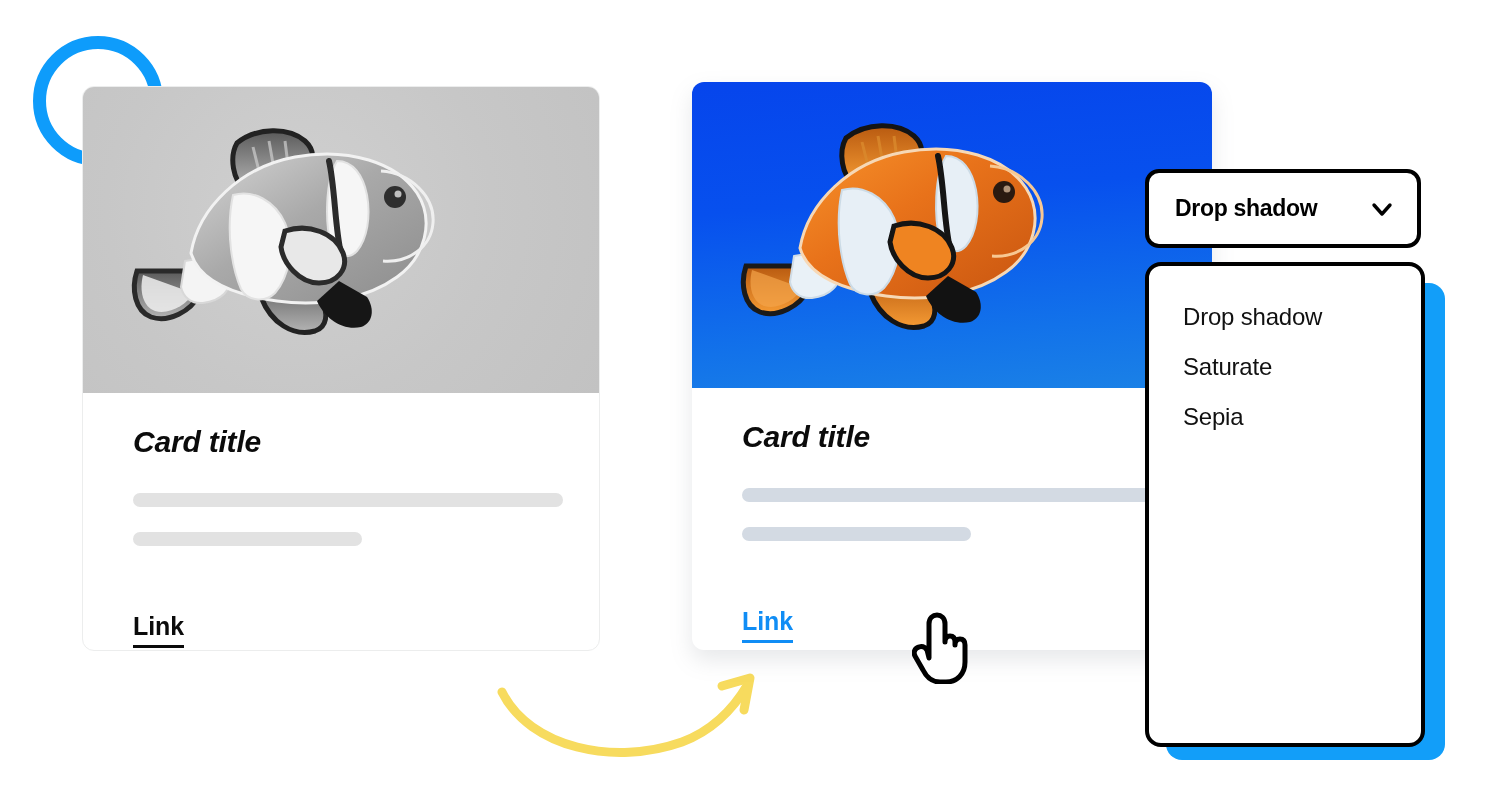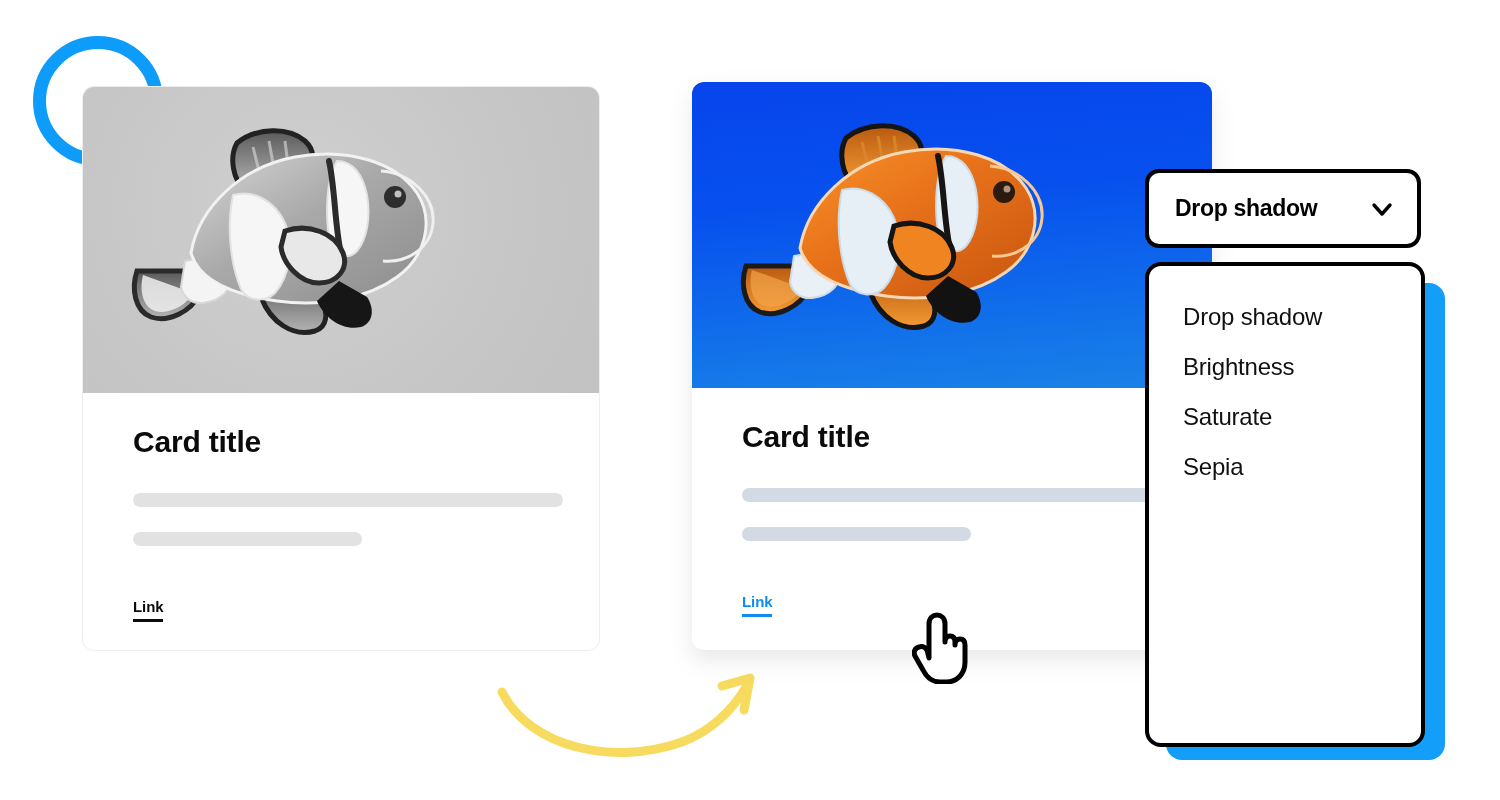--- a/index.html
+++ b/index.html
@@ -76,34 +76,35 @@
   .card-body {
     padding: 34px 50px 0 50px;
   }
   .card-title {
     font-size: 30px;
     font-weight: bold;
     color: #0b0b0b;
     letter-spacing: -0.2px;
     margin: 0;
     line-height: 1;
+    font-style: italic;
   }
   .skel {
     border-radius: 7px;
     height: 14px;
   }
   .skel-1 { margin-top: 36px; width: 430px; }
   .skel-2 { margin-top: 25px; width: 229px; }
   .card-before .skel { background: #e2e2e2; }
   .card-after  .skel { background: #d3dae3; }
 
   .card-link {
     display: inline-block;
-    margin-top: 52px;
-    font-size: 15px;
+    margin-top: 66px;
+    font-size: 25px;
     font-weight: bold;
     letter-spacing: -0.1px;
     text-decoration: none;
     padding-bottom: 4px;
   }
   .card-before .card-link {
     color: #0b0b0b;
     border-bottom: 3px solid #0b0b0b;
   }
   .card-after .card-link {
@@ -343,18 +344,17 @@
     <span class="dd-trigger-label">Drop shadow</span>
     <span class="chev">
       <svg viewBox="0 0 26 26" xmlns="http://www.w3.org/2000/svg">
         <path d="M5 9 L13 18 L21 9" fill="none" stroke="#000000" stroke-width="3.4" stroke-linecap="round" stroke-linejoin="round"></path>
       </svg>
     </span>
   </div>
 
   <div class="dd-panel">
     <div class="dd-item">Drop shadow</div>
-    <div class="dd-item">Brightness</div>
     <div class="dd-item">Saturate</div>
     <div class="dd-item">Sepia</div>
   </div>
 
 </div>
 
 </body></html>

